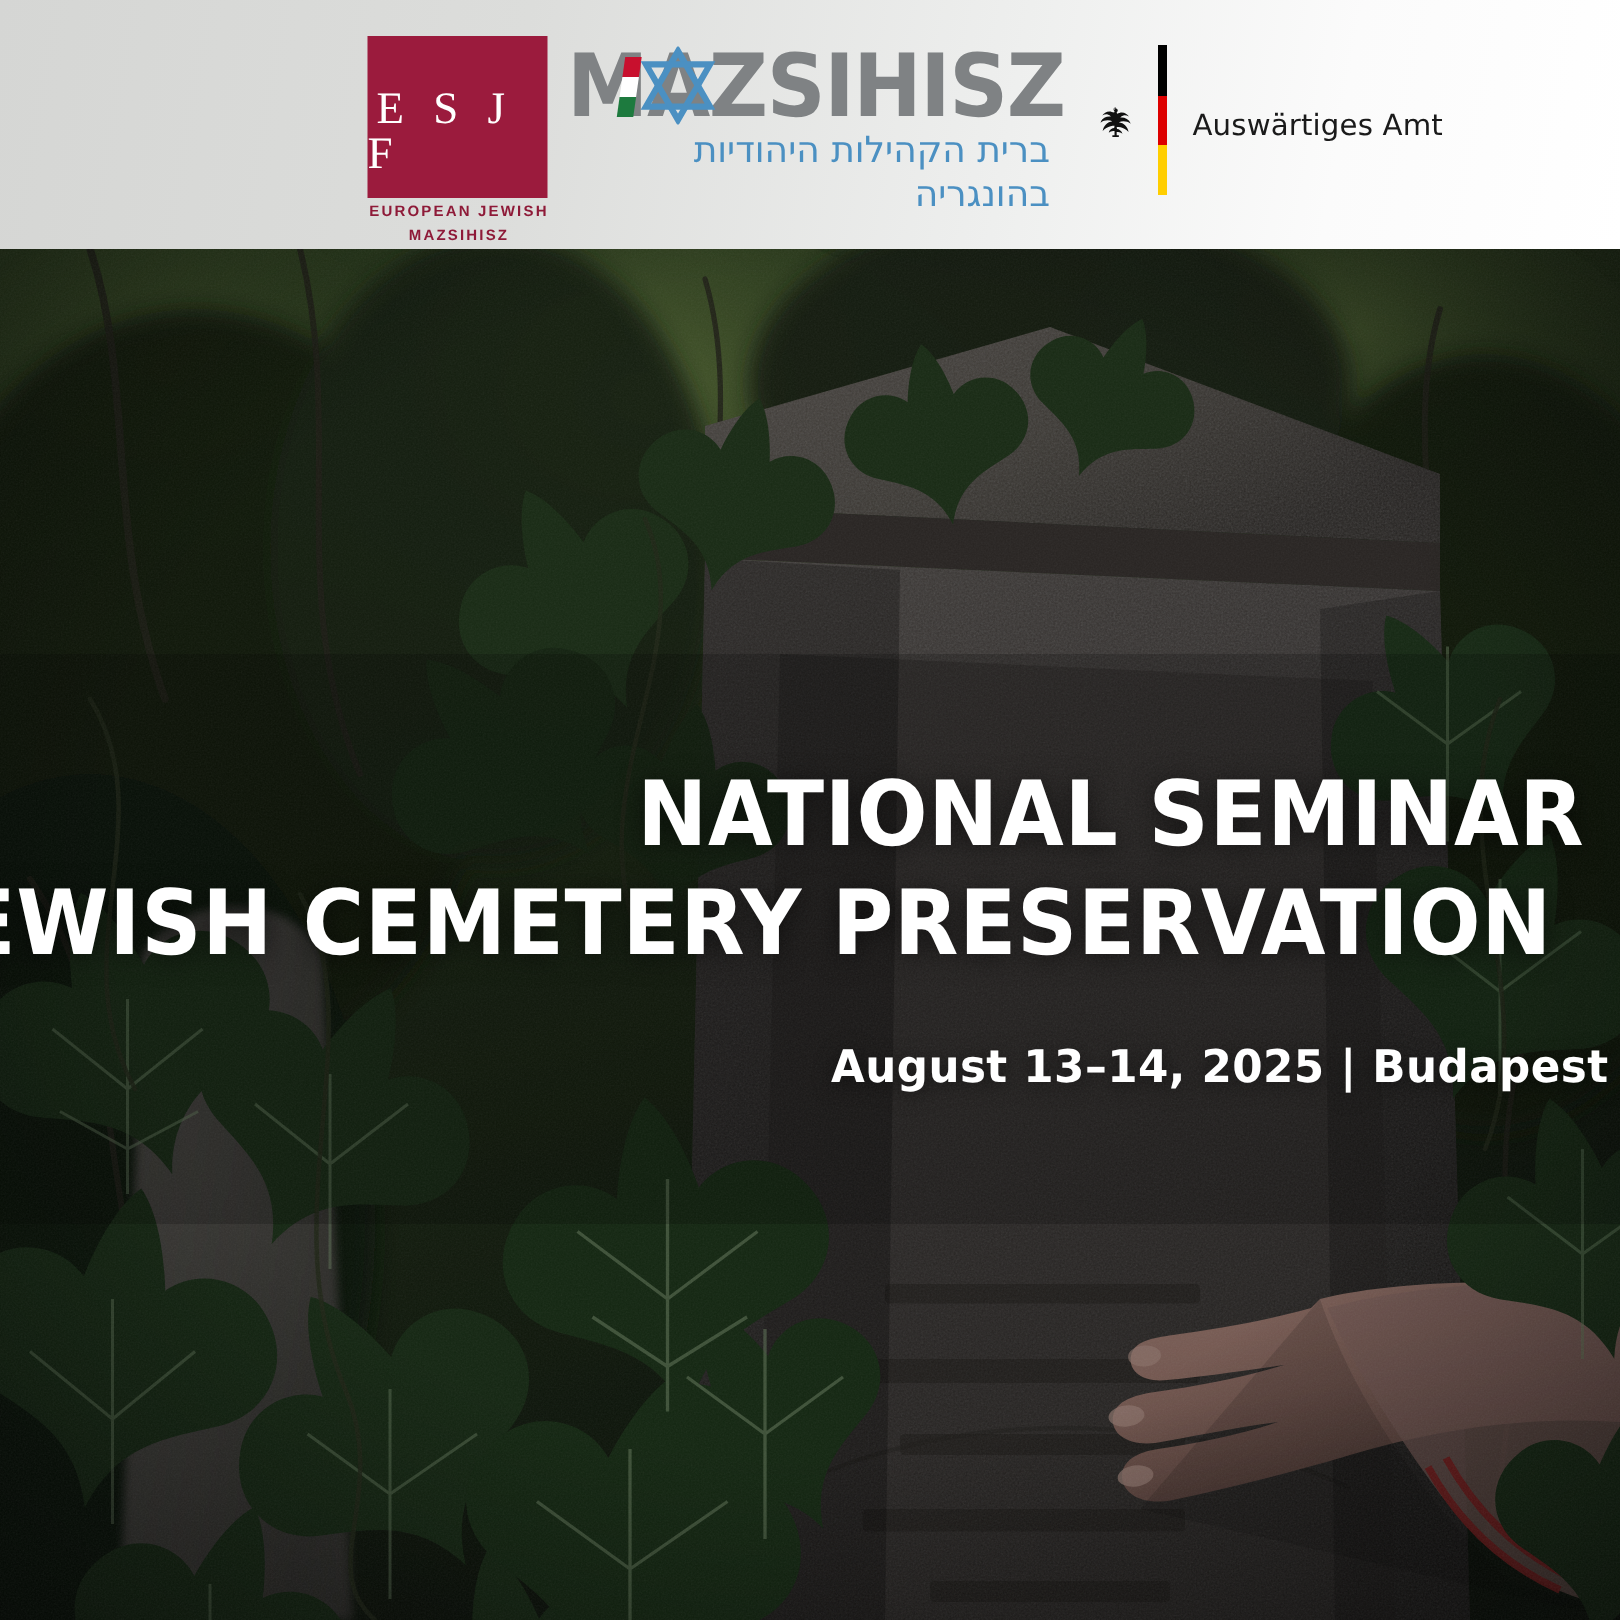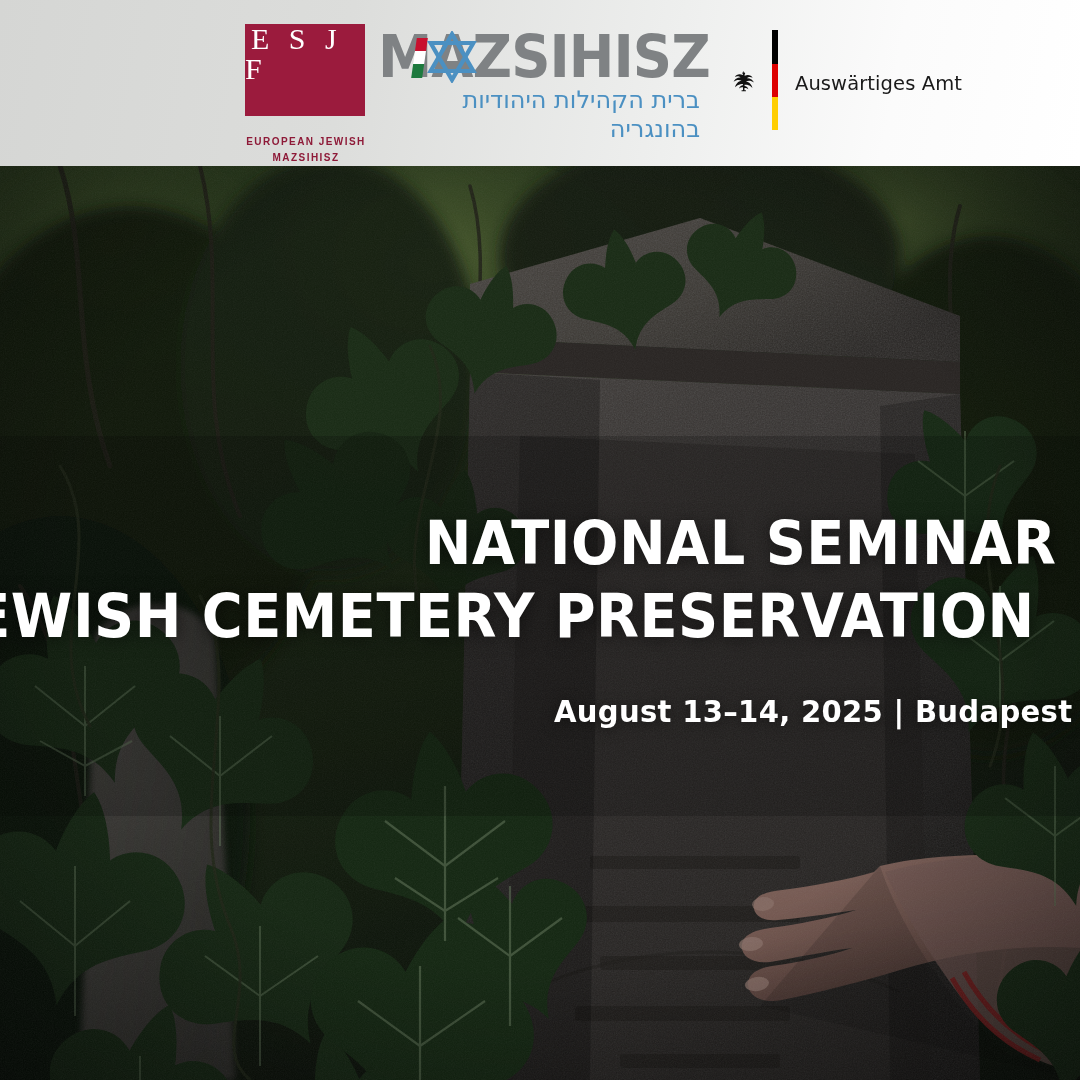--- a/index.html
+++ b/index.html
@@ -11,23 +11,23 @@
   
   #logo-band {
     position:absolute; left:0; top:0; width:1080px; height:166px;
     background:linear-gradient(100deg,#d5d6d4 0%,#dcdddb 32%,#eeefee 62%,#fbfbfb 82%,#ffffff 100%);
     display:flex; align-items:center;
   }
 
   
   #esjf-logo { position:absolute; left:245px; top:24px; width:120px; height:124px; }
   .esjf-square {
-    position:absolute; left:0; top:0; width:120px; height:92px;
+    position:absolute; left:0; top:0; width:120px; height:108px;
     background:#9b1b3d;
-    display:flex; align-items:flex-start; justify-content:center;
+    display:flex; align-items:flex-end; justify-content:center;
   }
   .esjf-letters {
     font-family:"Liberation Serif", serif; color:#fff;
     font-size:30px; letter-spacing:6px; padding-bottom:14px;
     text-indent:6px; line-height:1;
   }
   .esjf-tagline {
     position:absolute; left:0; top:110px; width:122px;
     font-size:10px; font-weight:bold; color:#8e1a38;
     letter-spacing:1.45px; line-height:1.55; text-align:center;

